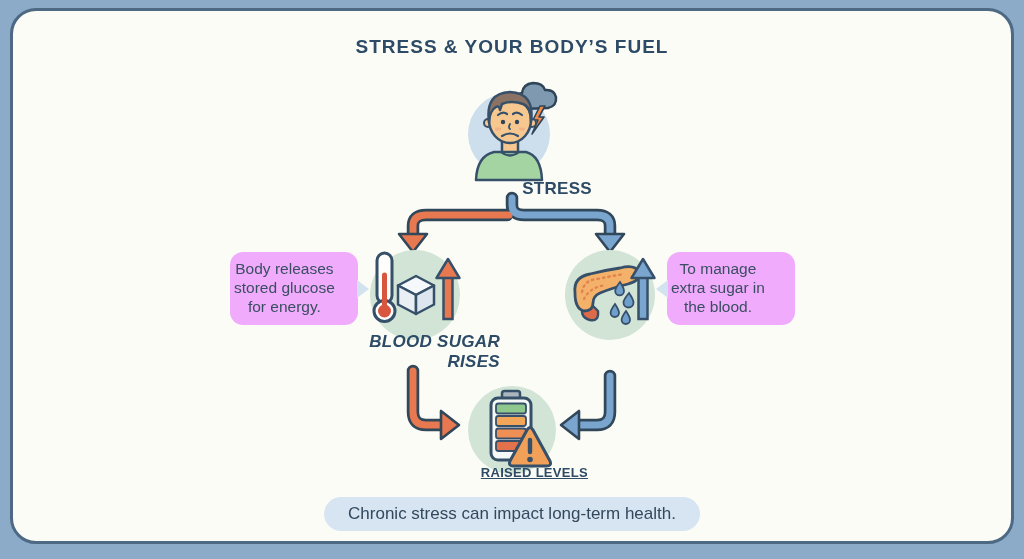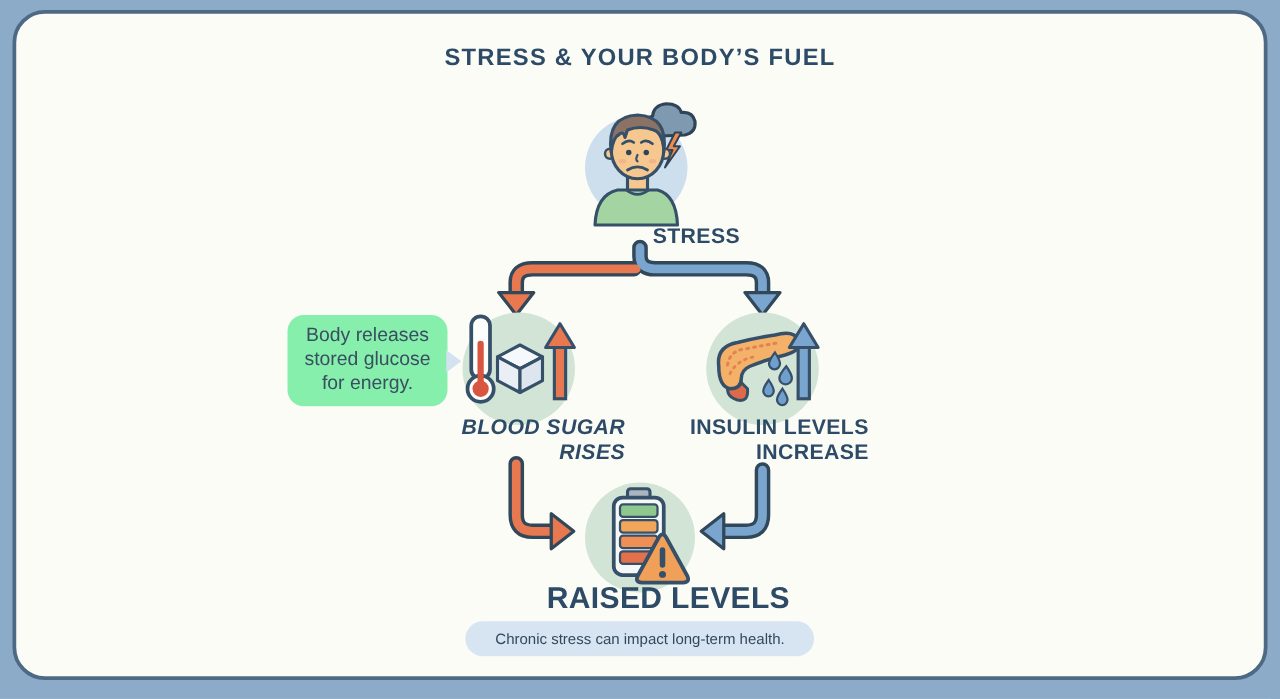--- a/index.html
+++ b/index.html
@@ -15,35 +15,35 @@
     text-align:center; font-size:19px; font-weight:bold; letter-spacing:1px;
     color:#2d4b66;
   }
   .icon-box { position:absolute; }
   .node-label {
     position:absolute; text-align:right; font-weight:bold;
     color:#2d4b66; font-size:17px; line-height:1.18; letter-spacing:.3px;
     white-space:pre-line;
   }
   .bubble {
-    position:absolute; background:#86efac; border-radius:13px;
-    display:flex; align-items:center; justify-content:center;
+    position:absolute; background:#f0abfc; border-radius:13px;
+    display:flex; align-items:center; 
     color:#3a4e61; font-size:15.5px; line-height:1.22; text-align:center;
     white-space:pre-line; padding:6px 4px;
   }
   .bubble .tail { position:absolute; top:50%; width:0; height:0;
     border-top:9px solid transparent; border-bottom:9px solid transparent; }
   .bubble .tail-right { right:-11px; transform:translateY(-50%);
     border-left:12px solid #d3e2ef; }
   .bubble .tail-left { left:-11px; transform:translateY(-50%);
     border-right:12px solid #d3e2ef; }
   .footer-pill {
     position:absolute; top:497px; left:50%; transform:translateX(-50%);
     background:#d7e5f2; border-radius:17px; padding:7px 24px;
-    color:#33485c; font-size:12px; white-space:nowrap;
+    color:#33485c; font-size:17px; white-space:nowrap;
   }
   .overlay { position:absolute; left:0; top:0; width:1024px; height:559px; pointer-events:none; }
 </style>
 </head>
 <body>
 
 <div class="stage">
   <div class="card"></div>
 
   <div class="title">STRESS &amp; YOUR BODY’S FUEL</div>
@@ -131,34 +131,38 @@
 
       <path d="M58 35 Q62 41 62 44 A4.4 4.4 0 1 1 53.2 44 Q53.2 41 58 35 Z" fill="#6f9fcc" stroke="#37506a" stroke-width="1.8"></path>
       <path d="M67 46 Q71.5 52.5 71.5 55.5 A5 5 0 1 1 61.5 55.5 Q61.5 52.5 67 46 Z" fill="#6f9fcc" stroke="#37506a" stroke-width="1.8"></path>
       <path d="M53 57 Q57 63 57 65.8 A4.2 4.2 0 1 1 48.6 65.8 Q48.6 63 53 57 Z" fill="#6f9fcc" stroke="#37506a" stroke-width="1.8"></path>
       <path d="M64 64 Q68 70 68 72.8 A4.2 4.2 0 1 1 59.6 72.8 Q59.6 70 64 64 Z" fill="#6f9fcc" stroke="#37506a" stroke-width="1.8"></path>
 
       <rect x="76.5" y="29" width="9" height="43" fill="#7aa5ce" stroke="#37506a" stroke-width="2.5"></rect>
       <polygon points="81,12 92.5,31 69.5,31" fill="#7aa5ce" stroke="#37506a" stroke-width="2.5" stroke-linejoin="round"></polygon>
     </svg>
   </div>
-  <div class="node-label" style="left:525px; top:332px; width:170px;">INSULIN LEVELS
-INCREASE</div>
 
+  <div class="bubble" style="left:667px; top:252px; width:128px; height:73px;">
+    <span>To manage
+extra sugar in
+the blood.</span>
+    <span class="tail tail-left"></span>
+  </div>
 
   <div class="icon-box" style="left:465px; top:383px;">
     <svg width="94" height="94" viewBox="0 0 94 94">
       <circle cx="47" cy="47" r="44" fill="#d2e4d6"></circle>
       <rect x="37" y="8" width="18" height="9" rx="2.5" fill="#aab5be" stroke="#37506a" stroke-width="2.5"></rect>
       <rect x="26" y="15" width="40" height="62" rx="7" fill="#f6f8f7" stroke="#37506a" stroke-width="3"></rect>
       <rect x="31" y="20.5" width="30" height="10" rx="2.5" fill="#8fc88e" stroke="#37506a" stroke-width="1.8"></rect>
       <rect x="31" y="33" width="30" height="10" rx="2.5" fill="#f2a65a" stroke="#37506a" stroke-width="1.8"></rect>
       <rect x="31" y="45.5" width="30" height="10" rx="2.5" fill="#ee8f55" stroke="#37506a" stroke-width="1.8"></rect>
       <rect x="31" y="58" width="30" height="10" rx="2.5" fill="#e2714c" stroke="#37506a" stroke-width="1.8"></rect>
       <path d="M62 47 Q65 42 68 47 L85 78 Q87 83 81.5 83 L48.5 83 Q43 83 45 78 Z" fill="#f0a058" stroke="#37506a" stroke-width="3" stroke-linejoin="round"></path>
       <line x1="65" y1="57" x2="65" y2="69" stroke="#37506a" stroke-width="4.4" stroke-linecap="round"></line>
       <circle cx="65" cy="76.5" r="2.8" fill="#37506a"></circle>
     </svg>
   </div>
-  <div class="node-label" style="left:432px; top:465px; width:200px; font-size:24px;">RAISED LEVELS</div>
+  <div class="node-label" style="left:388px; top:465px; width:200px; font-size:13px;text-decoration:underline;">RAISED LEVELS</div>
 
   <div class="footer-pill">Chronic stress can impact long-term health.</div>
 </div>
 
 </body></html>

